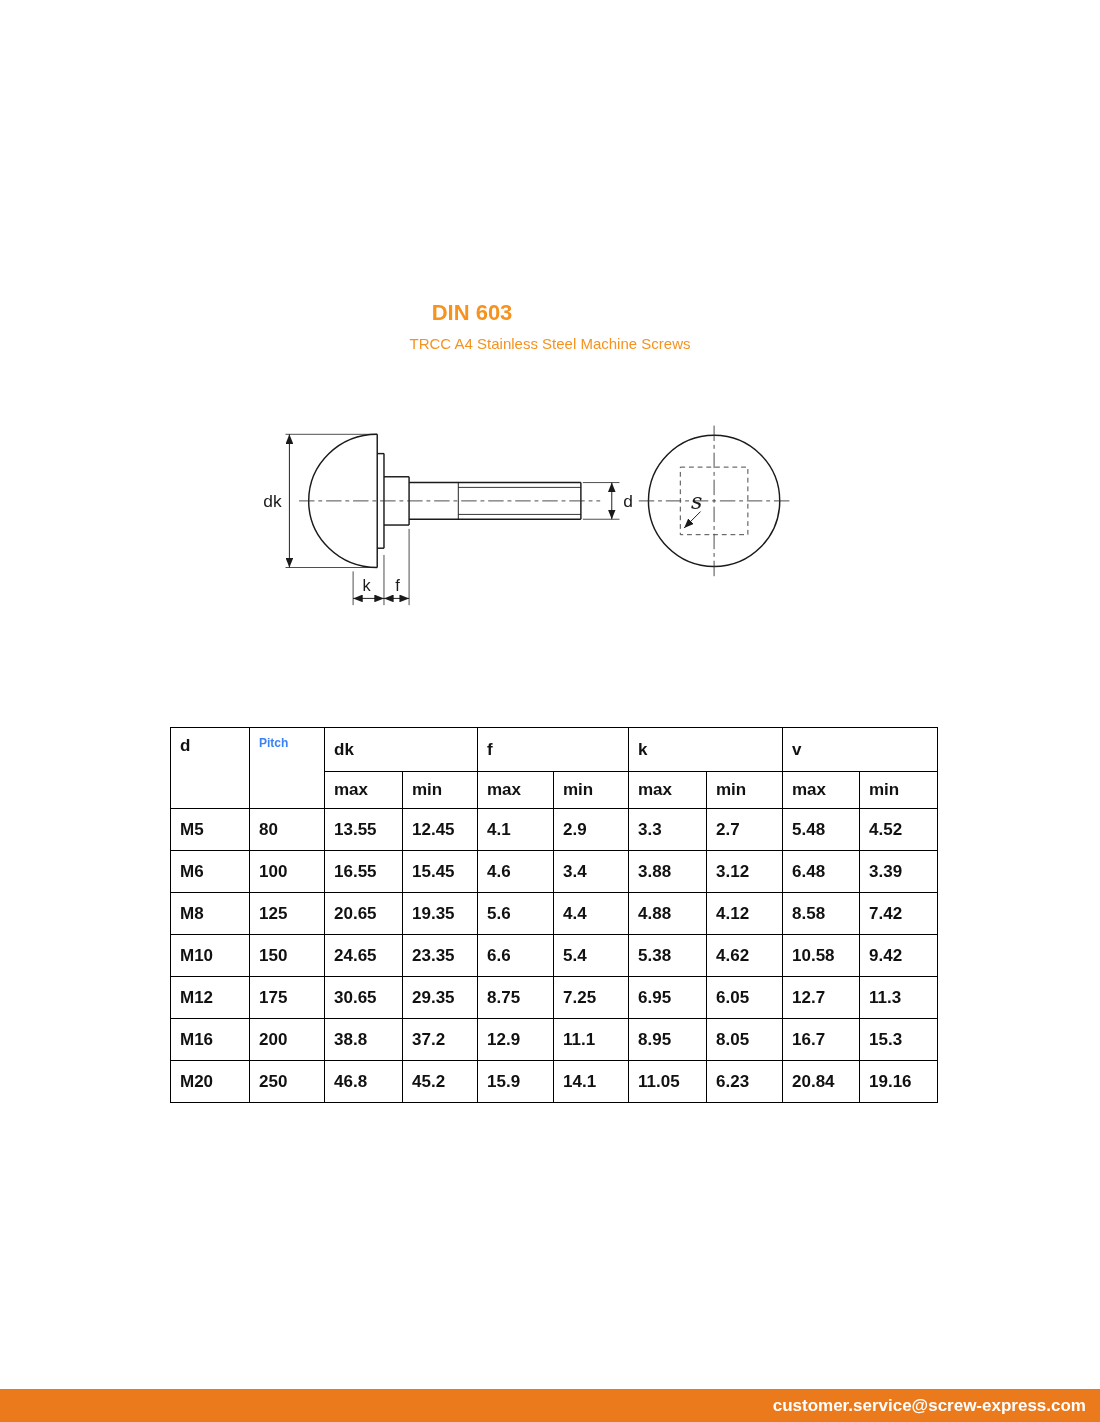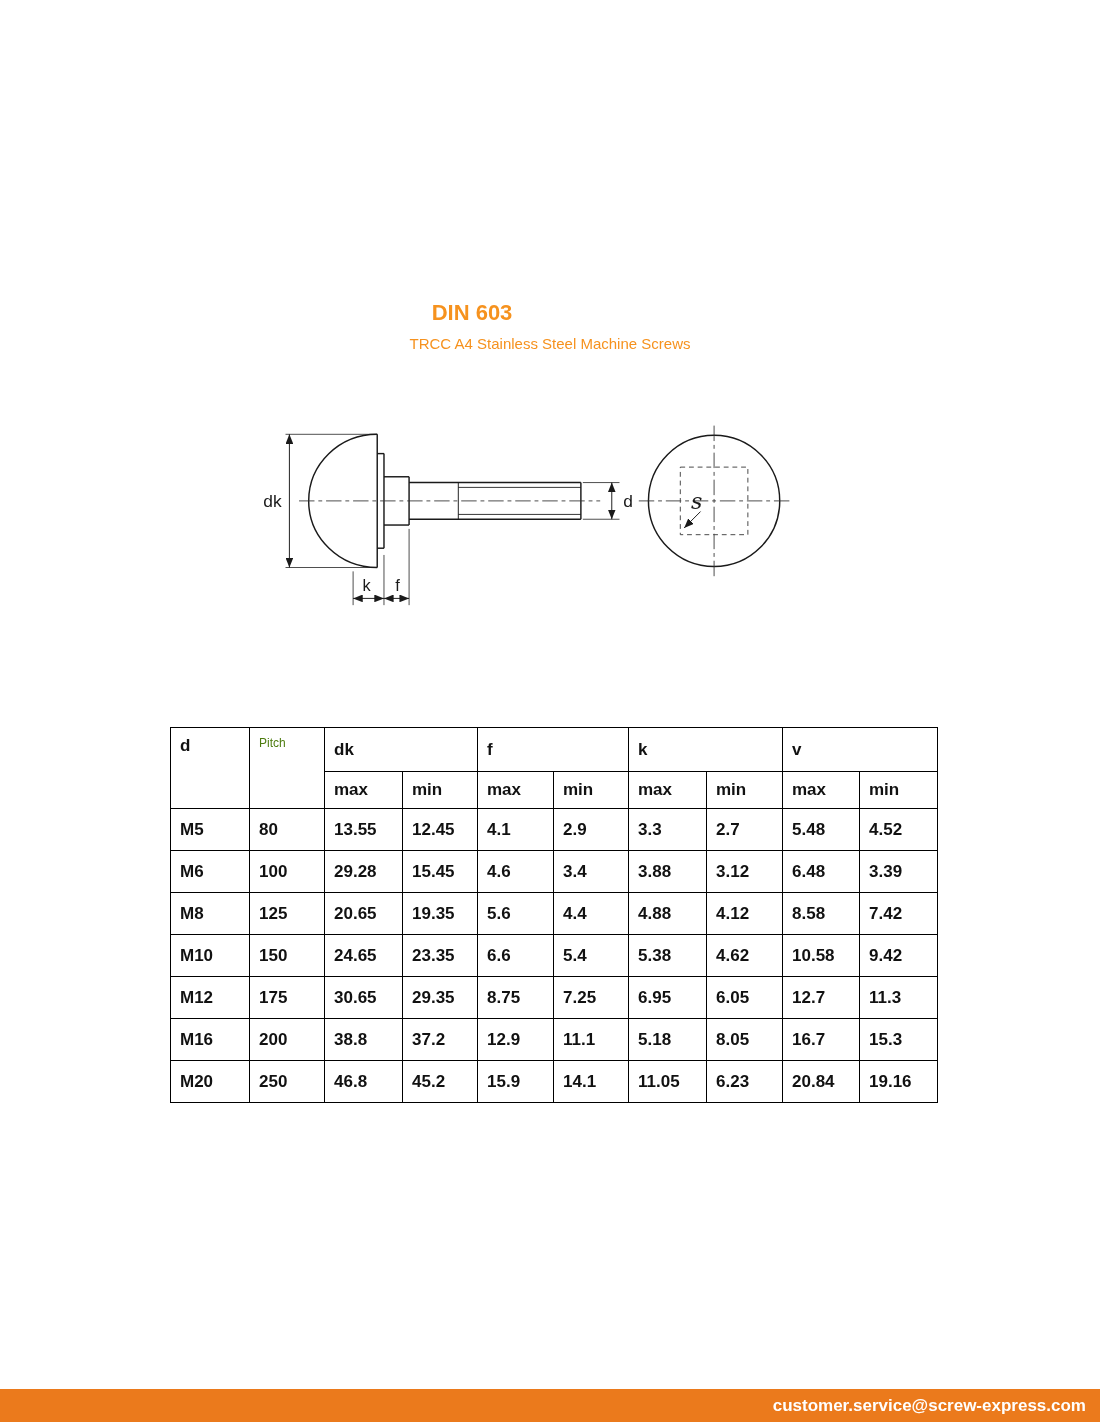--- a/index.html
+++ b/index.html
@@ -82,21 +82,21 @@
     position:absolute; top:727px; left:170px; border-collapse:collapse; table-layout:fixed;
   }
   .spec-table th, .spec-table td {
     border:1px solid #000; text-align:left; padding:0 4px 0 9px;
     font-size:17px; font-weight:bold; color:#111; vertical-align:middle;
   }
   .spec-table thead tr.group-row th { height:44px; }
   .spec-table thead tr.sub-row th { height:37px; }
   .spec-table tbody td { height:42px; }
   .spec-table th.span-top { vertical-align:top; padding-top:8px; }
-  .spec-table th.pitch { font-size:12px; font-weight:normal; color:#4d7c0f; }
+  .spec-table th.pitch { font-size:12px; font-weight:bold; color:#3b82f6; }
 
   
   .footer {
     position:absolute; bottom:0; left:0; width:1100px; height:33px; background:#eb7a1c;
     display:flex; align-items:center; justify-content:flex-end; padding-right:14px;
   }
   .footer-email { color:#fff; font-size:17px; font-weight:bold; }
 </style>
 </head>
 <body>
@@ -215,21 +215,21 @@
         <td>4.1</td>
         <td>2.9</td>
         <td>3.3</td>
         <td>2.7</td>
         <td>5.48</td>
         <td>4.52</td>
       </tr>
       <tr>
         <td>M6</td>
         <td>100</td>
-        <td>29.28</td>
+        <td>16.55</td>
         <td>15.45</td>
         <td>4.6</td>
         <td>3.4</td>
         <td>3.88</td>
         <td>3.12</td>
         <td>6.48</td>
         <td>3.39</td>
       </tr>
       <tr>
         <td>M8</td>
@@ -267,21 +267,21 @@
         <td>12.7</td>
         <td>11.3</td>
       </tr>
       <tr>
         <td>M16</td>
         <td>200</td>
         <td>38.8</td>
         <td>37.2</td>
         <td>12.9</td>
         <td>11.1</td>
-        <td>5.18</td>
+        <td>8.95</td>
         <td>8.05</td>
         <td>16.7</td>
         <td>15.3</td>
       </tr>
       <tr>
         <td>M20</td>
         <td>250</td>
         <td>46.8</td>
         <td>45.2</td>
         <td>15.9</td>

